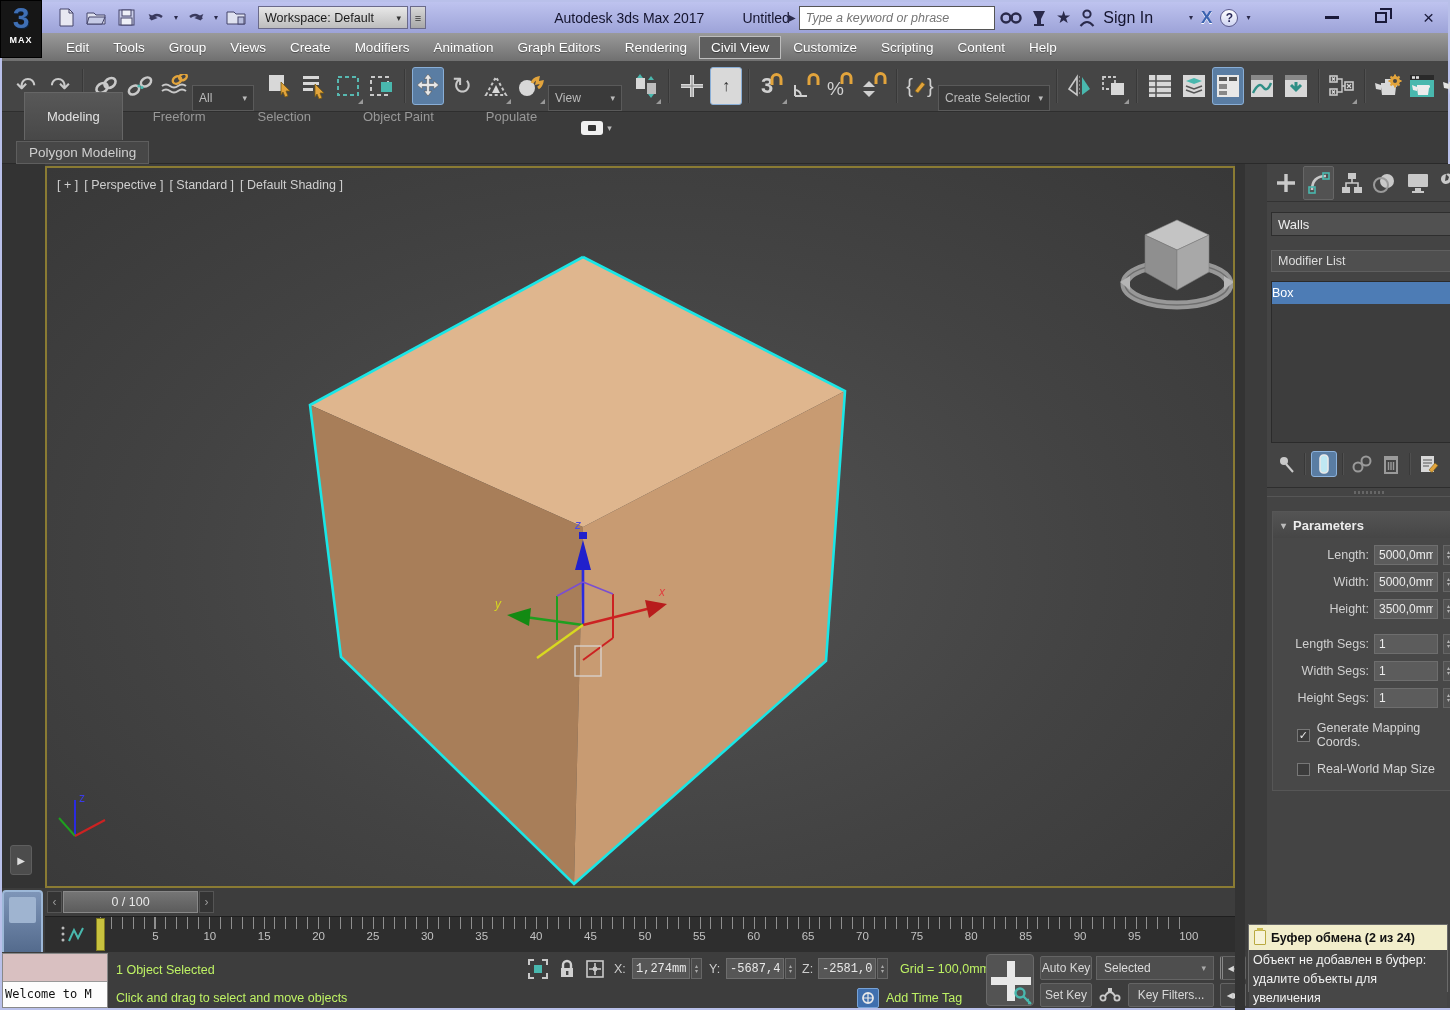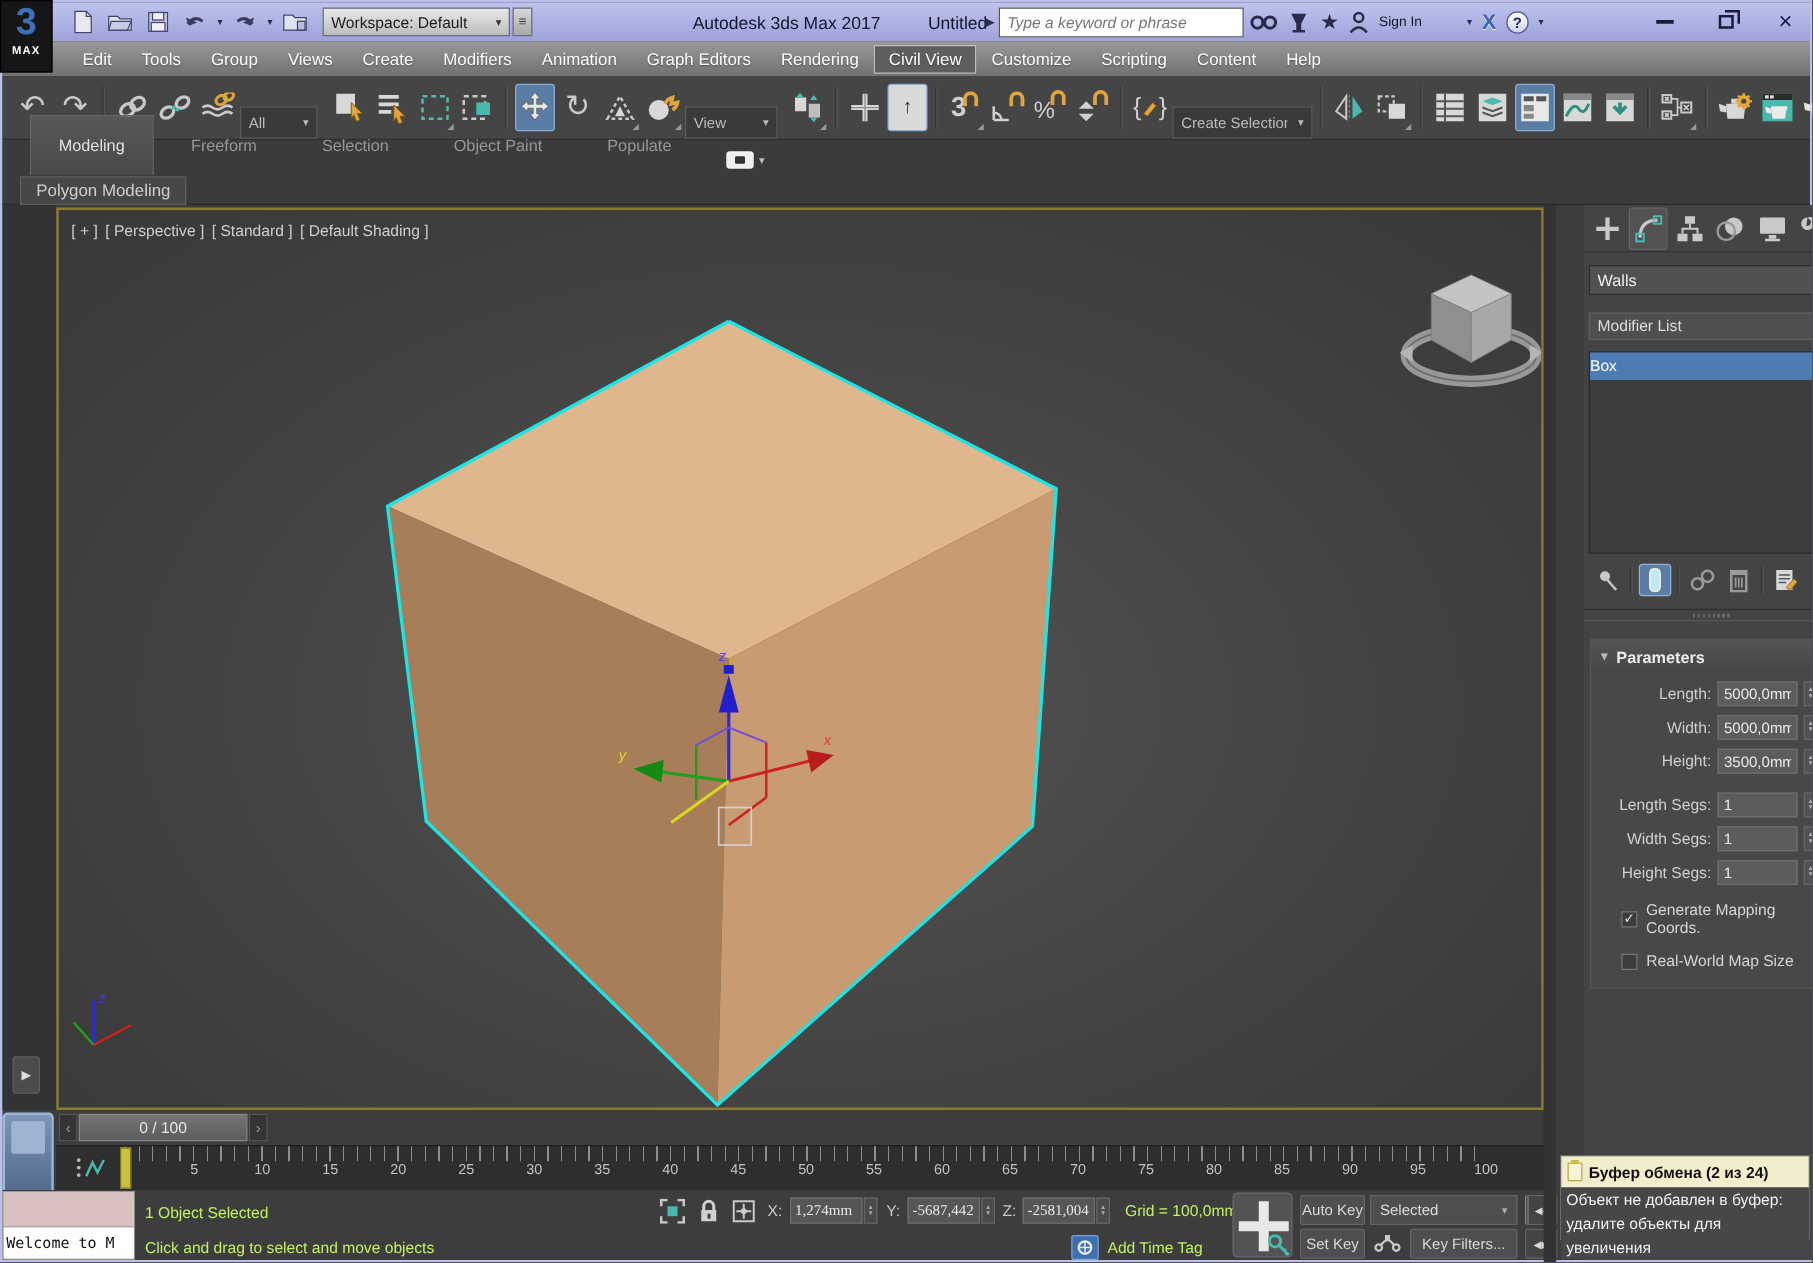--- a/index.html
+++ b/index.html
@@ -31,21 +31,21 @@
     color:#333; font-size:11px; }
   #app-title { position:absolute; left:440px; width:460px; text-align:center; color:#14142e;
     font-size:14px; display:flex; justify-content:center; gap:38px;align-items:flex-end; }
   #search-wrap { position:absolute; left:786px; display:flex; align-items:center; }
   #search-toggle { color:#2a2a4a; font-size:10px; margin-right:3px; }
   #search-input { width:196px; height:24px; border:1px solid #555; background:#fff;
     font-style:italic; color:#666; font-size:12.5px; padding:0 6px;
     font-family:"Liberation Sans",sans-serif; }
   .ic-cluster { position:absolute; left:998px; display:flex; align-items:center; gap:8px; }
   .ic { display:flex; align-items:center; justify-content:center; }
-  .signin-label { color:#14142e; font-size:11px; }
+  .signin-label { color:#14142e; font-size:16px; }
   .x-badge { color:#3b63b0; font-weight:bold; font-size:17px; text-shadow:0 1px 0 #fff; }
   .q-badge { width:18px; height:18px; border-radius:50%; background:linear-gradient(#fff,#cfd4f2);
     border:1px solid #5a5a8a; color:#2a2a5a; font-weight:bold; font-size:12px;
     display:flex; align-items:center; justify-content:center; }
   #win-controls { position:absolute; right:14px; top:0; height:31px; display:flex; gap:36px; align-items:center; }
   #win-controls > div { color:#1a1a3a; cursor:pointer; }
   .min-glyph { width:14px; height:3px; background:#1a1a3a; }
   .restore-glyph { width:12px; height:11px; border:2px solid #1a1a3a; position:relative; background:transparent; }
   .restore-glyph:before { content:""; position:absolute; left:3px; top:-6px; width:10px; height:9px;
     border:2px solid #1a1a3a; border-bottom:none; border-left:none; }
@@ -126,21 +126,21 @@
   #listener { position:absolute; left:0px; top:1px; width:106px; height:55px; background:#fff; border:1px solid #888; }
   #listener .pink { height:28px; background:#d9c0c1; border-bottom:1px solid #999; }
   #listener .white { height:24px; background:#fdfdfd; color:#111; font-family:"DejaVu Sans Mono",monospace;
     font-size:12px; display:flex; align-items:center; padding-left:2px; white-space:nowrap; overflow:hidden; }
   .sb-text { color:#bef264; font-size:12.5px; }
   #sel-status { position:absolute; left:114px; top:11px; }
   #prompt-line { position:absolute; left:114px; top:39px; }
   .sb-ic { position:absolute; top:6px; width:24px; height:22px; display:flex; align-items:center; justify-content:center; }
   .coord-label { position:absolute; top:10px; color:#ccc; font-size:12.5px; }
   .coord-field { position:absolute; top:6px; height:21px; background:#565656; border:1px solid #6e6e6e;
-    color:#e8e8e8; font-size:12px; font-family:Liberation Serif, serif; padding:0 3px; }
+    color:#e8e8e8; font-size:12px; font-family:Liberation Mono, monospace; padding:0 3px; }
   .spin-col { position:absolute; top:6px; width:11px; height:21px; background:#4a4a4a; border:1px solid #666;
     display:flex; flex-direction:column; align-items:center; justify-content:center; color:#aaa; font-size:6px; line-height:5px; }
   #grid-label { position:absolute; left:874px; top:10px; }
   #addtag-icon { position:absolute; left:855px; top:36px; width:22px; height:20px; background:#3f6fae;
     border:1px solid #77a2d6; border-radius:2px; display:flex; align-items:center; justify-content:center; }
   #addtag-label { position:absolute; left:884px; top:39px; }
   #setkeys-btn { position:absolute; left:984px; top:2px; width:48px; height:52px; background:#535353;
     border:1px solid #6a6a6a; border-radius:4px; }
   #setkeys-btn .plusbar-v { position:absolute; left:20px; top:6px; width:8px; height:40px; background:#e8e8e8; }
   #setkeys-btn .plusbar-h { position:absolute; left:4px; top:22px; width:40px; height:8px; background:#e8e8e8; }

